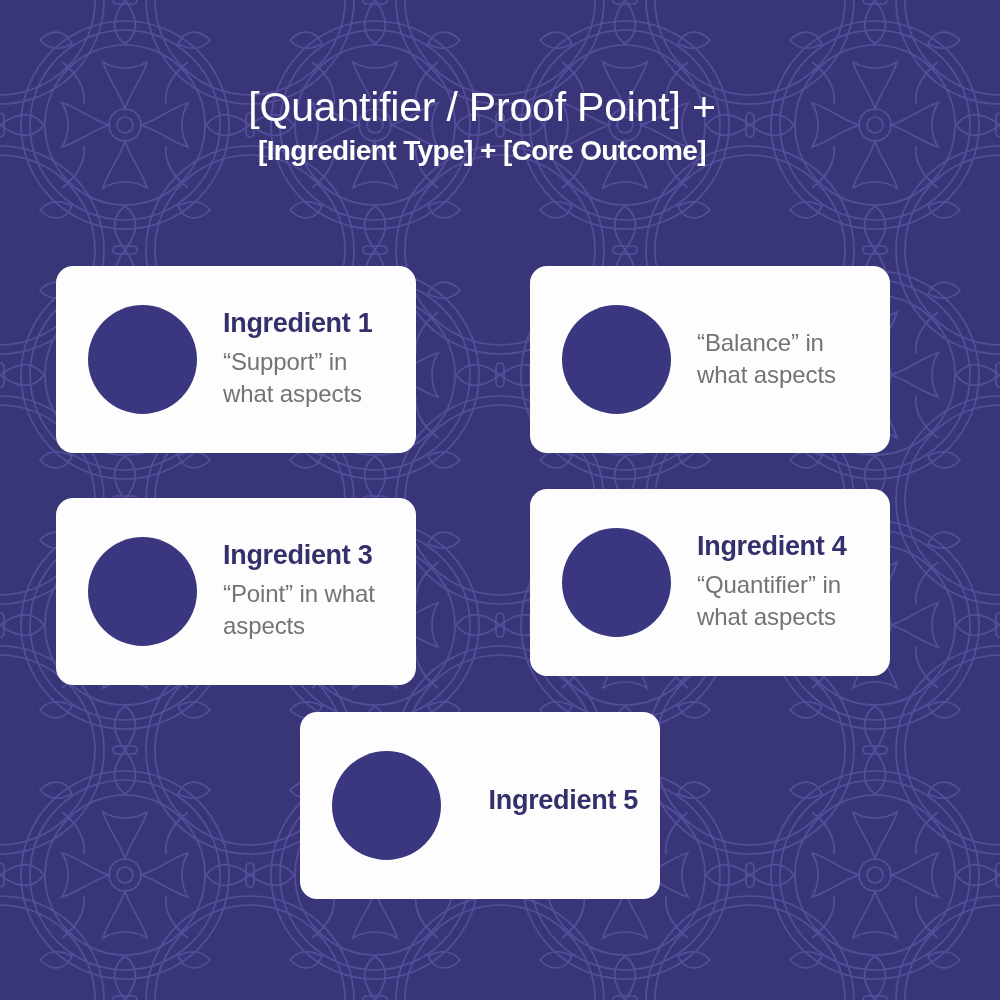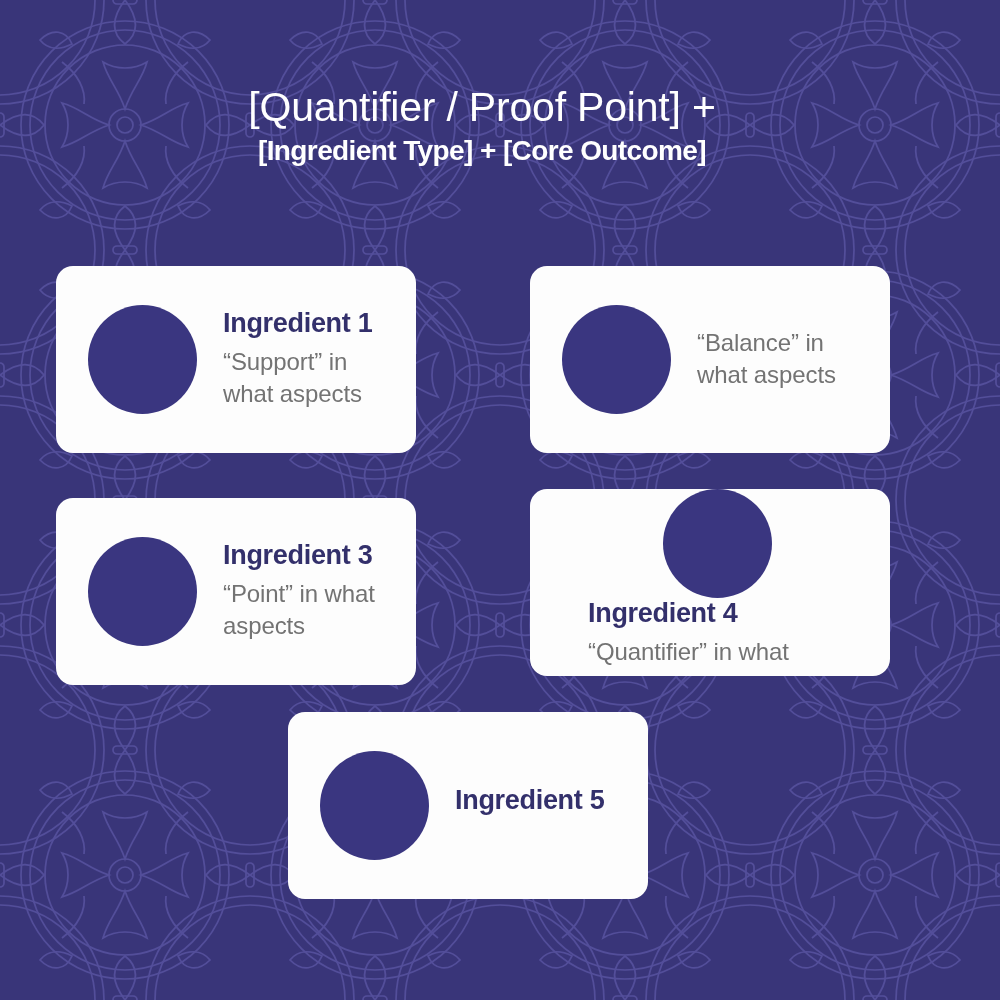--- a/index.html
+++ b/index.html
@@ -78,22 +78,22 @@
     display: flex;
     align-items: center;
     padding-left: 32px;
     padding-right: 18px;
     overflow: hidden;
   }
 
   .card-c1 { left: 56px;  top: 266px; }
   .card-c2 { left: 530px; top: 266px; }
   .card-c3 { left: 56px;  top: 489px; margin-top: 9px; }
-  .card-c4 { left: 530px; top: 489px; flex-direction: column; }
-  .card-c5 { left: 288px; top: 712px; }
+  .card-c4 { left: 530px; top: 489px; }
+  .card-c5 { left: 300px; top: 712px; text-align: right; }
 
   .card-bullet {
     flex: 0 0 auto;
     width: 109px;
     height: 109px;
     border-radius: 50%;
     background: #3a3680;
   }
 
   .card-body {

